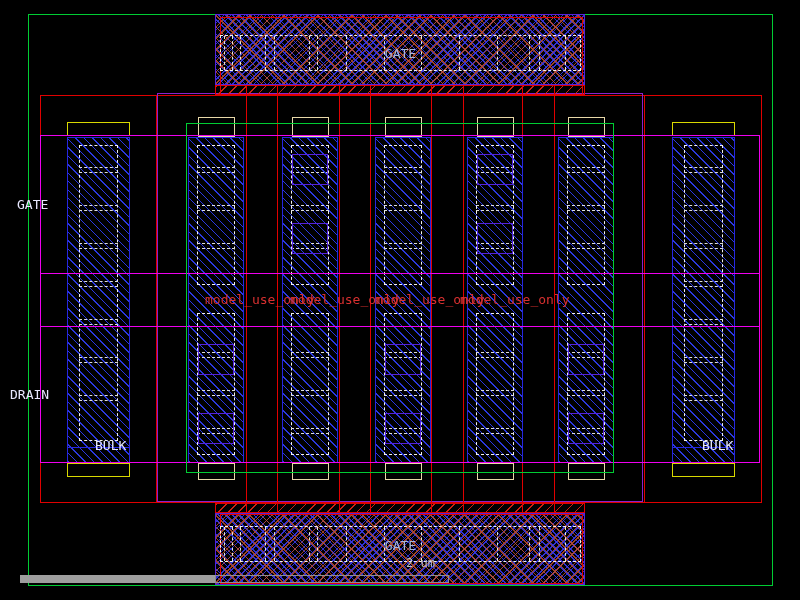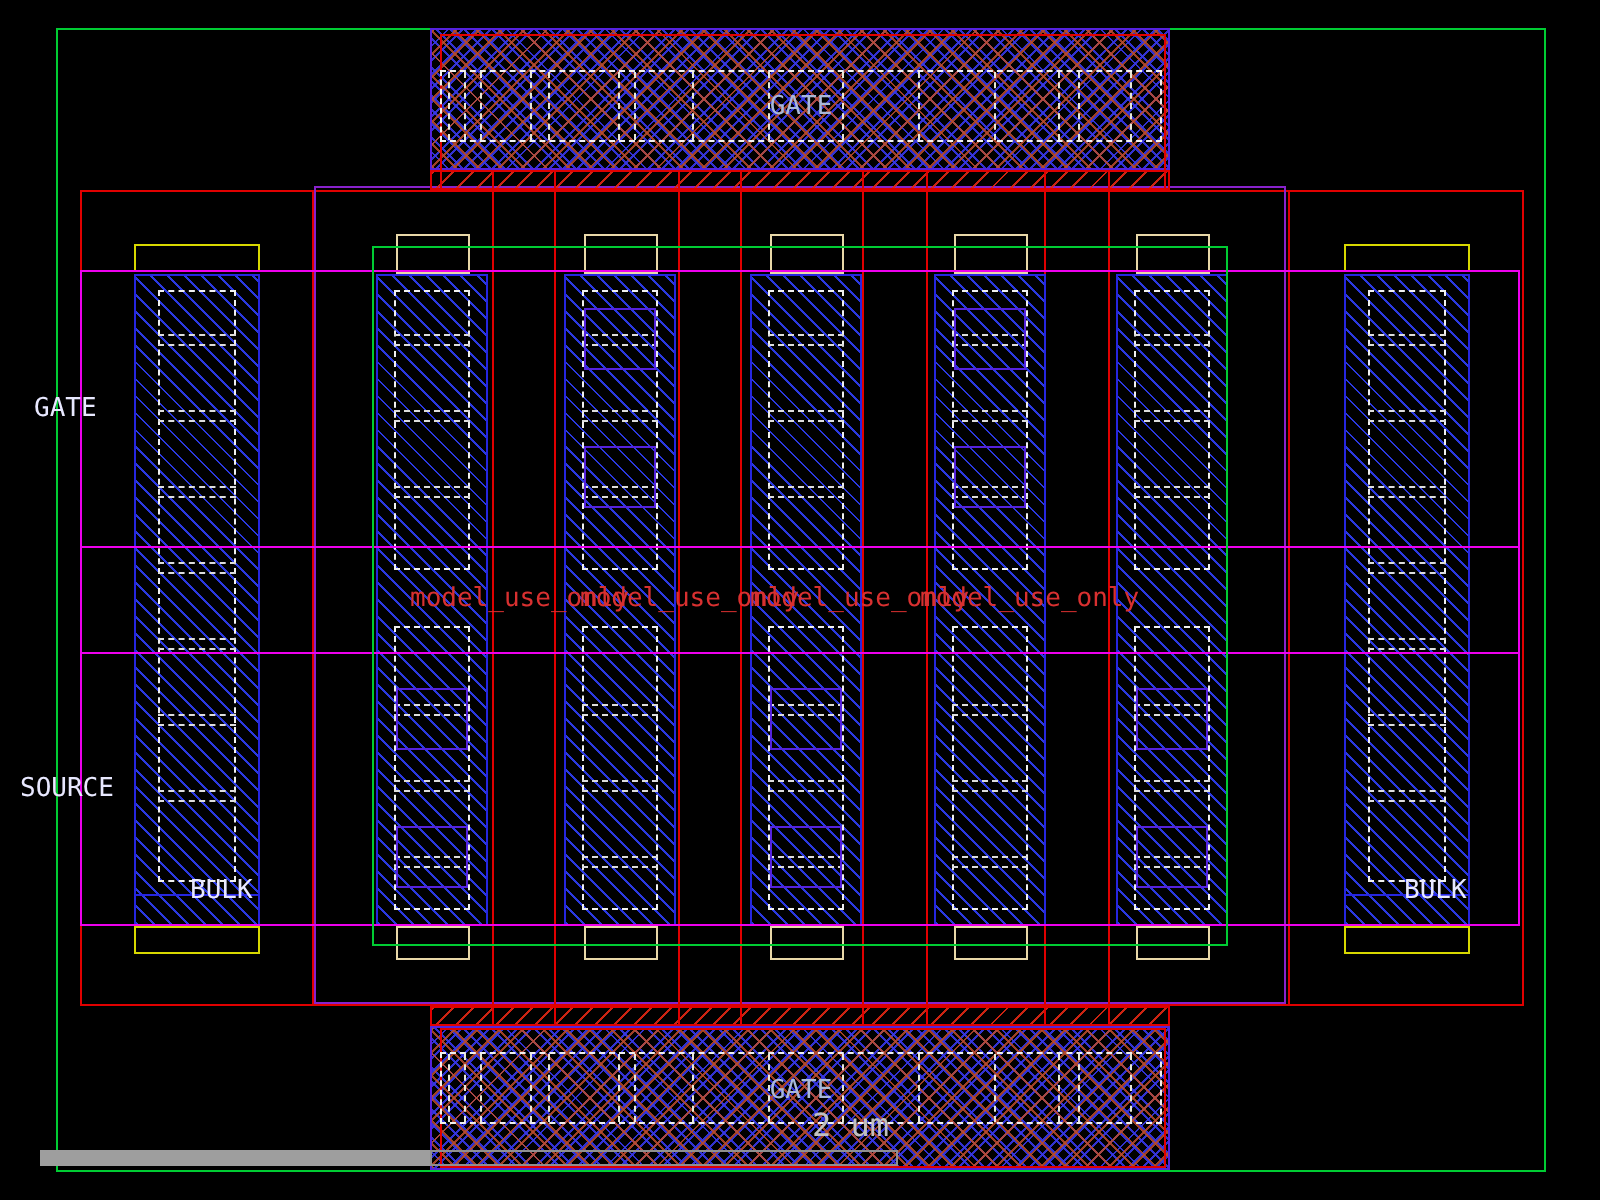--- a/index.html
+++ b/index.html
@@ -39,21 +39,21 @@
     border: 1px solid #5522dd;
   }
   .rhatch {
     background: repeating-linear-gradient(135deg, rgba(225,40,20,.9) 0 1px, transparent 1px 7px);
     border: 1px solid #e00000;
   }
   
   .lbl { position:absolute; font-size:13px; line-height:13px; color:#e8e8ff; white-space:pre; z-index:7; }
   .gate-lbl { color:#a8b8d8; text-align:center; }
   .wm { color:#d83030; }
-  .scale-lbl { color:#c0c0c0; font-size:16px; line-height:12px; z-index:8; }
+  .scale-lbl { color:#c0c0c0; font-size:12px; line-height:12px; z-index:8; }
   .ruler-solid { background:#9e9e9e; z-index:5; }
   .ruler-outline { border:1px solid #8f8f8f; z-index:8; }
 </style>
 </head>
 <body>
 
 <div class="canvas" id="cv">
 
   <div class="abs gborder" style="left:28px;top:14px;width:745px;height:572px;z-index:1"></div>
 
@@ -113,21 +113,21 @@
   <div class="abs magfill" style="left:40px;top:273px;width:720px;height:1px;z-index:6"></div>
   <div class="abs magfill" style="left:40px;top:326px;width:720px;height:1px;z-index:6"></div>
 
   <div class="abs g2rect" style="left:186px;top:123px;width:428px;height:350px;z-index:6"></div>
 
   <div class="abs ruler-solid" style="left:20px;top:575px;width:195px;height:8px"></div>
   <div class="abs ruler-outline" style="left:215px;top:575px;width:234px;height:8px"></div>
   <div class="abs lbl scale-lbl" style="left:406px;top:557px">2 um</div>
 
   <div class="lbl" style="left:17px;top:198px">GATE</div>
-  <div class="lbl" style="left:10px;top:388px">SOURCE</div>
+  <div class="lbl" style="left:10px;top:388px">DRAIN</div>
   <div class="lbl" style="left:95px;top:439px">BULK</div>
   <div class="lbl" style="left:702px;top:439px">BULK</div>
 
   <div class="lbl wm" style="left:205px;top:293px">model_use_only</div>
   <div class="lbl wm" style="left:290px;top:293px">model_use_only</div>
   <div class="lbl wm" style="left:375px;top:293px">model_use_only</div>
   <div class="lbl wm" style="left:460px;top:293px">model_use_only</div>
 <div class="abs redfill" style="left: 246px; top: 85px; width: 1px; height: 428px; z-index: 2;"></div>
     <div class="abs redfill" style="left: 277px; top: 85px; width: 1px; height: 428px; z-index: 2;"></div>
     <div class="abs redfill" style="left: 339px; top: 85px; width: 1px; height: 428px; z-index: 2;"></div>

